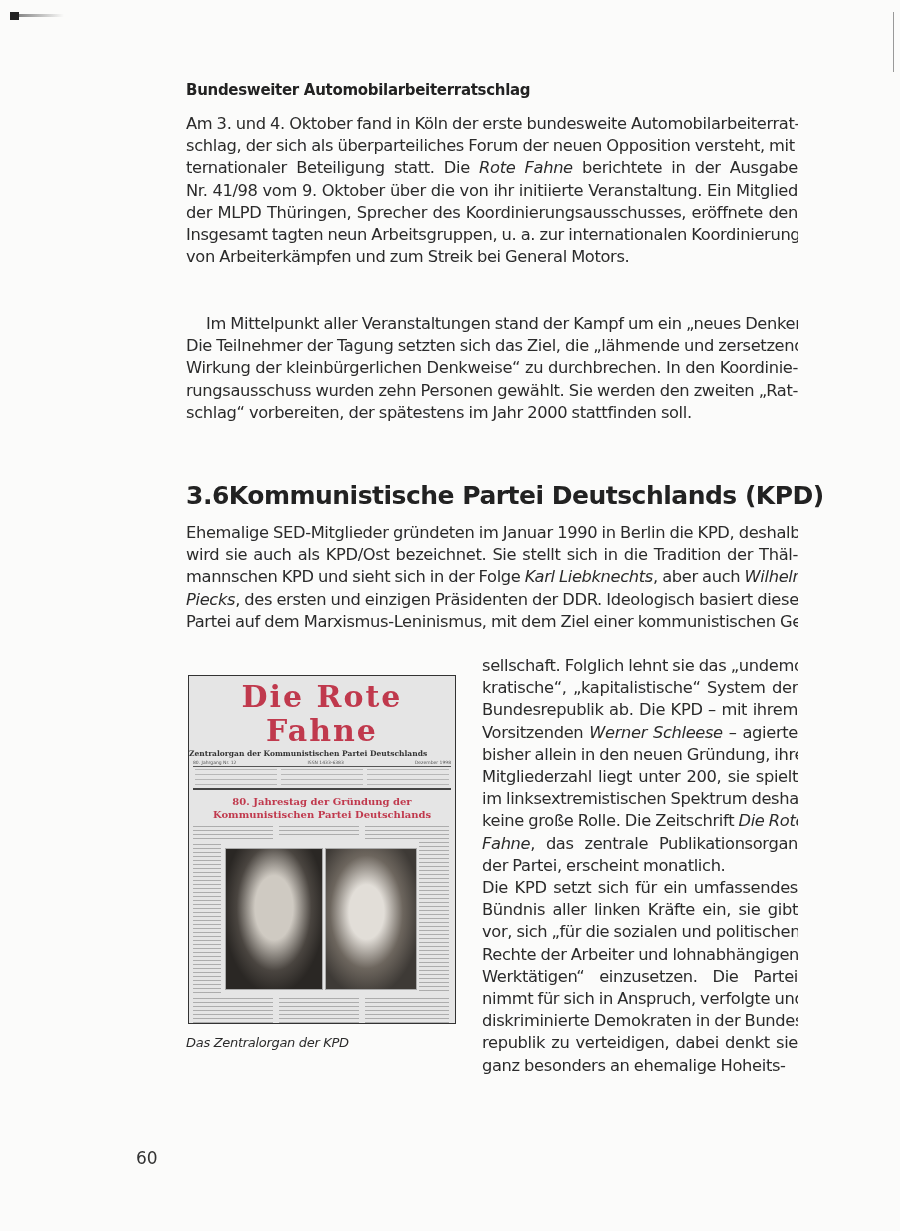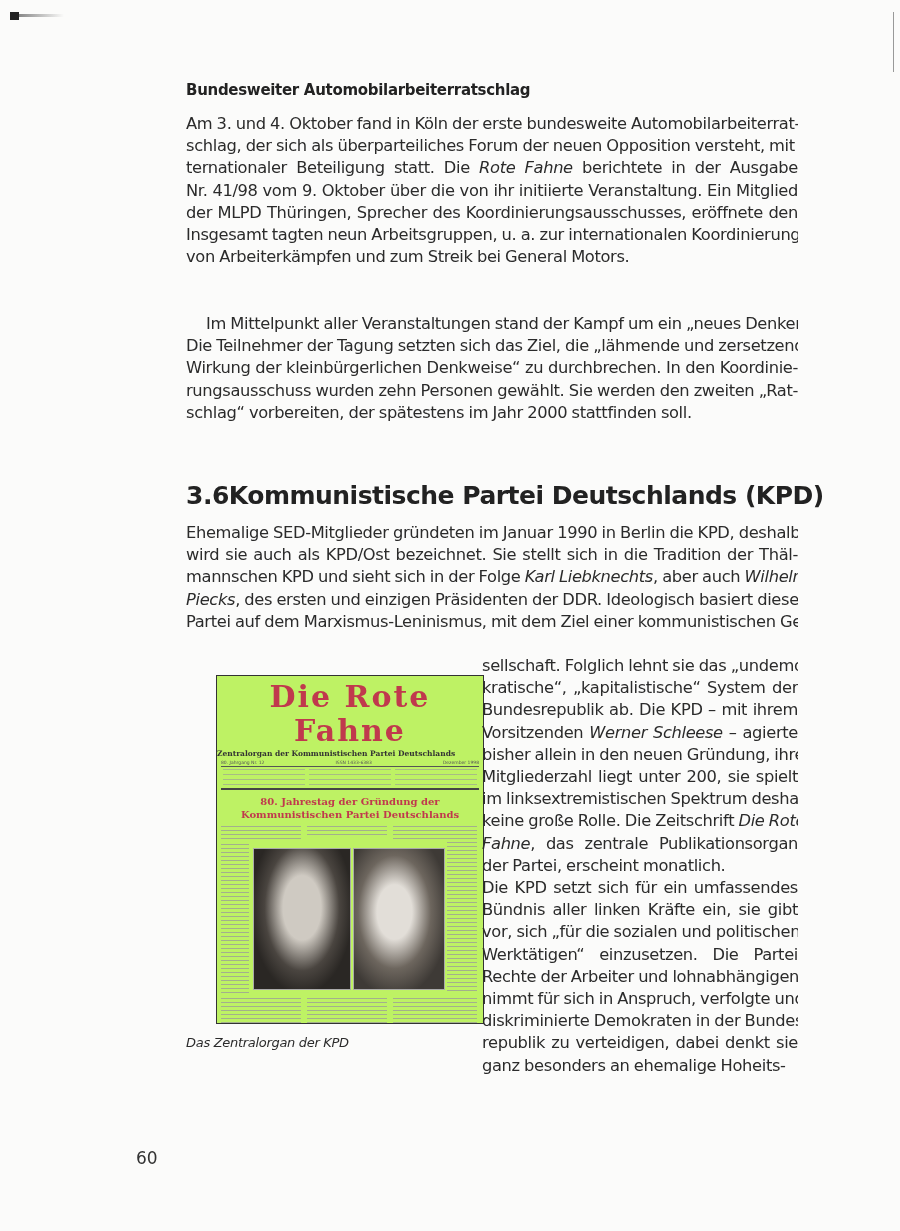--- a/index.html
+++ b/index.html
@@ -28,21 +28,21 @@
     em { font-style: italic; }
 
     .chapter-title {
       position: absolute; left: 186px; top: 481px;
       font-size: 25px; font-weight: bold; color: #222; letter-spacing: -0.5px;
     }
     .chapter-title .num { margin-right: 0; }
 
     .figure {
       position: absolute; left: 188px; top: 675px; width: 266px; height: 347px;
-      border: 1.5px solid #333; background: #bef264; overflow: hidden; margin-left: 28px;
+      border: 1.5px solid #333; background: #e5e5e5; overflow: hidden;
     }
     .np-title {
       text-align: center; color: #c0394d; font-family: "DejaVu Serif", serif;
       font-weight: bold; font-size: 30px; letter-spacing: 2px; margin-top: 4px; line-height: 34px;
     }
     .np-subtitle { text-align: left; font-family: "DejaVu Serif", serif; font-weight: bold; font-size: 7.5px; color: #333; margin-top: 1px; }
     .np-meta { display: flex; justify-content: space-between; font-size: 4.5px; color: #555; border-bottom: 1px solid #555; margin: 2px 4px 0; padding-bottom: 1px; }
     .np-boxes { display: flex; margin: 2px 4px 0; border-bottom: 2px solid #444; padding-bottom: 2px; }
     .np-box { flex: 1; height: 17px; background: repeating-linear-gradient(to bottom, #999 0 1px, transparent 1px 5px); margin: 0 2px; opacity: 0.6; }
     .np-headline { text-align: center; color: #c0394d; font-family: "DejaVu Serif", serif; font-weight: bold; font-size: 10px; line-height: 13px; margin-top: 5px; }
@@ -142,21 +142,21 @@
     <span class="line">Vorsitzenden <em>Werner Schleese</em> – agierte</span>
     <span class="line">bisher allein in den neuen Gründung, ihre</span>
     <span class="line">Mitgliederzahl liegt unter 200, sie spielt</span>
     <span class="line">im linksextremistischen Spektrum deshalb</span>
     <span class="line">keine große Rolle. Die Zeitschrift <em>Die Rote</em></span>
     <span class="line"><em>Fahne</em>, das zentrale Publikationsorgan</span>
     <span class="line last">der Partei, erscheint monatlich.</span>
     <span class="line indent">Die KPD setzt sich für ein umfassendes</span>
     <span class="line">Bündnis aller linken Kräfte ein, sie gibt</span>
     <span class="line">vor, sich „für die sozialen und politischen</span>
+    <span class="line">Rechte der Arbeiter und lohnabhängigen</span>
     <span class="line">Werktätigen“ einzusetzen. Die Partei</span>
-    <span class="line">Rechte der Arbeiter und lohnabhängigen</span>
     <span class="line">nimmt für sich in Anspruch, verfolgte und</span>
     <span class="line">diskriminierte Demokraten in der Bundes-</span>
     <span class="line">republik zu verteidigen, dabei denkt sie</span>
     <span class="line last">ganz besonders an ehemalige Hoheits-</span>
   </div>
 
 <div class="page-number">60</div>
 
 </body></html>

